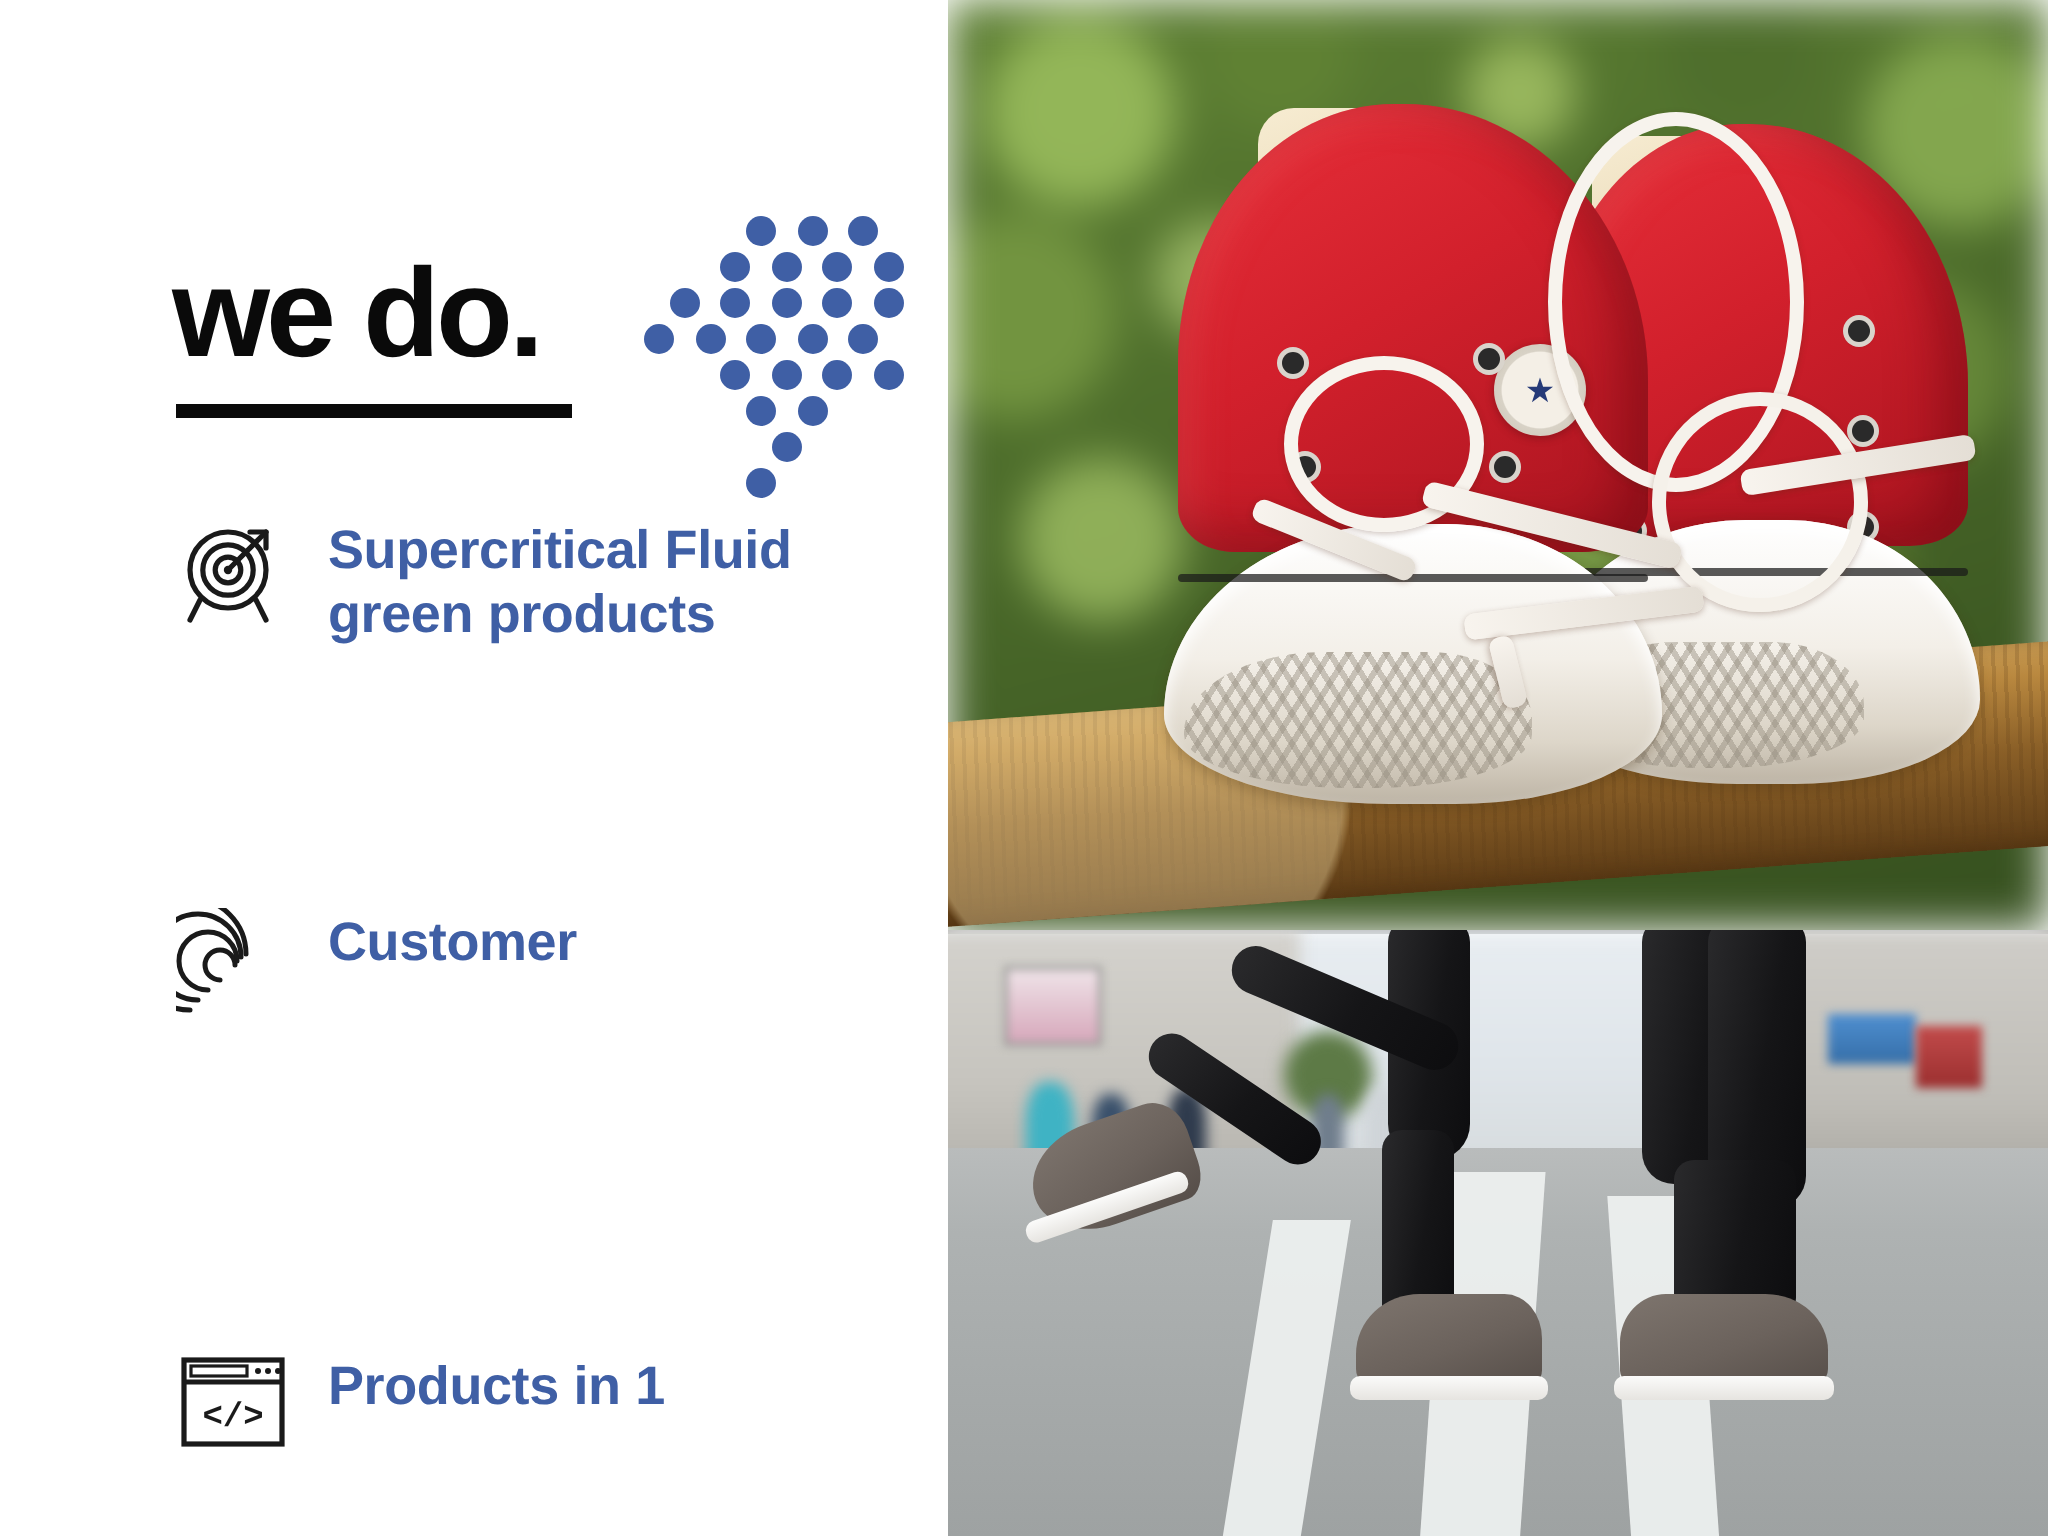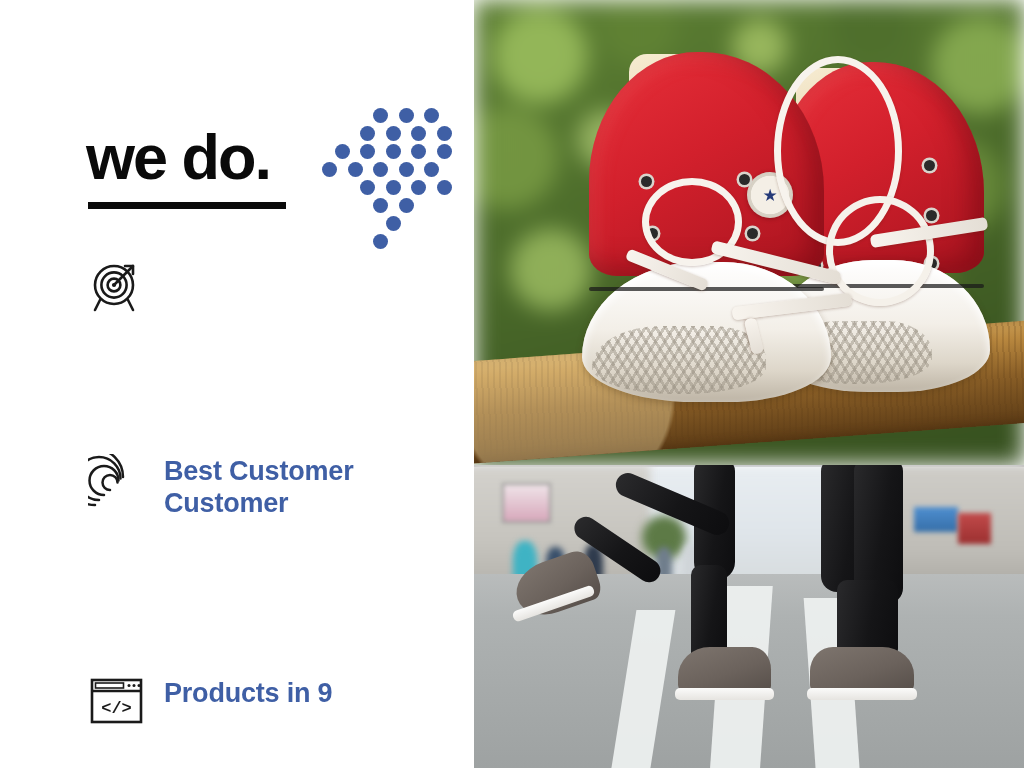--- a/index.html
+++ b/index.html
@@ -255,53 +255,56 @@
             <circle cx="26" cy="27" r="19"></circle>
             <circle cx="26" cy="27" r="12.6"></circle>
             <circle cx="26" cy="27" r="6.4"></circle>
           </g>
           <circle cx="26" cy="27" r="2.1" fill="#1a1a1a"></circle>
           <path d="M26 27 L45 8" stroke="#1a1a1a" stroke-width="2.6" fill="none" stroke-linecap="round"></path>
           <path d="M45 8 L45 16 M45 8 L37 8" stroke="#1a1a1a" stroke-width="2.6" fill="none" stroke-linecap="round"></path>
           <path d="M12 42 L7 52 M40 42 L45 52" stroke="#1a1a1a" stroke-width="2.6" fill="none" stroke-linecap="round"></path>
         </svg>
       </div>
+      <div class="feature-text">
+        <div>Supercritical Fluid</div>
+        <div>green products</div>
+      </div>
     </div>
 
     <div class="feature feature-2">
       <div class="feature-icon">
         <svg width="58" height="58" viewBox="0 0 58 58">
           <g fill="none" stroke="#1a1a1a" stroke-width="2.5" stroke-linecap="round">
             <path d="M22 36 a7.5 7.5 0 1 1 7.5 -7.5"></path>
             <path d="M16 41 a14.5 14.5 0 1 1 14.5 -14.5"></path>
             <path d="M11 46 a21.5 21.5 0 1 1 21.5 -21.5"></path>
             <path d="M7 51 a28 28 0 1 1 28 -28"></path>
           </g>
         </svg>
       </div>
       <div class="feature-text">
-        <div>Best Customer</div>
         <div>Customer</div>
       </div>
     </div>
 
     <div class="feature feature-3">
       <div class="feature-icon">
         <svg width="56" height="50" viewBox="0 0 56 50">
           <rect x="3" y="4" width="49" height="42" fill="none" stroke="#1a1a1a" stroke-width="2.6"></rect>
           <line x1="3" y1="15" x2="52" y2="15" stroke="#1a1a1a" stroke-width="2.6"></line>
           <rect x="6.5" y="7" width="28" height="5" fill="none" stroke="#1a1a1a" stroke-width="1.6"></rect>
           <circle cx="40" cy="9.5" r="1.5" fill="#1a1a1a"></circle>
           <circle cx="45" cy="9.5" r="1.5" fill="#1a1a1a"></circle>
           <circle cx="50" cy="9.5" r="1.5" fill="#1a1a1a"></circle>
           <text x="27.5" y="37" font-family="Liberation Mono, monospace" font-size="17" font-weight="700" fill="#1a1a1a" text-anchor="middle">&lt;/&gt;</text>
         </svg>
       </div>
       <div class="feature-text">
-        <div>Products in 9</div>
+        <div>Products in 1</div>
       </div>
     </div>
   </div>
 
   <div class="right-panel">
 
     <div class="photo photo-top">
       <div class="ph">
         <div class="bokeh-bg"></div>
         <div class="ledge"></div>

